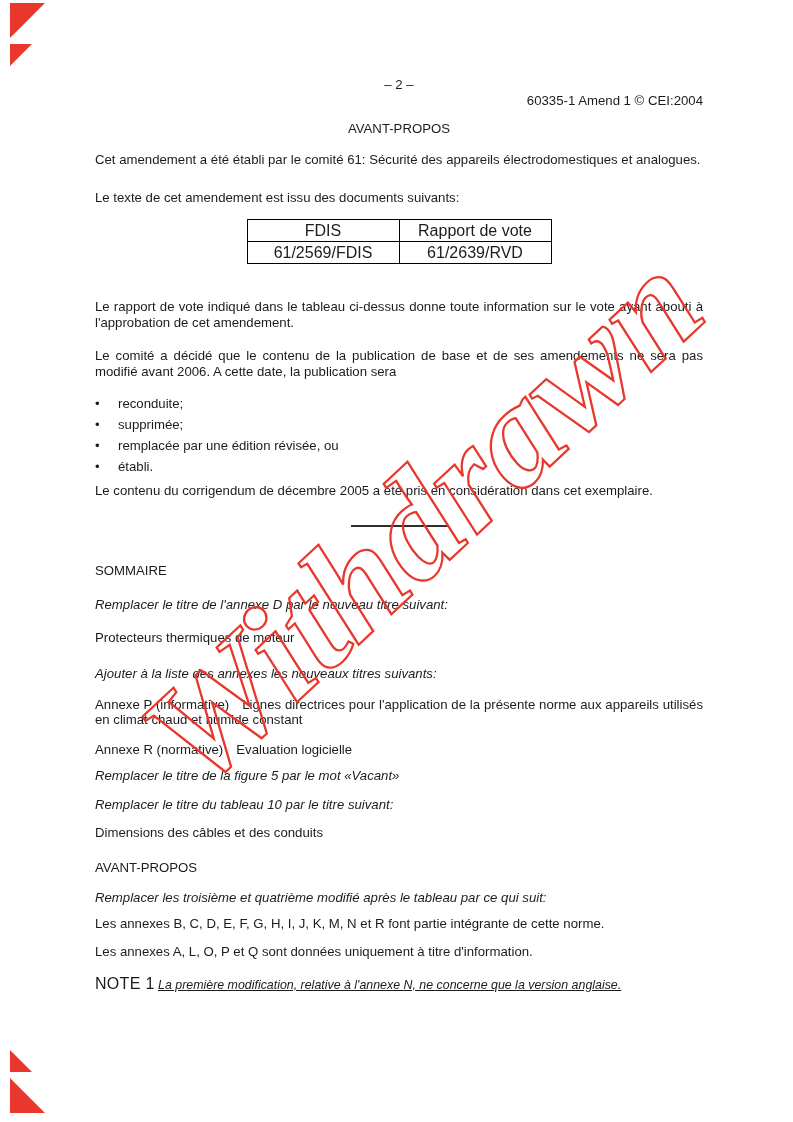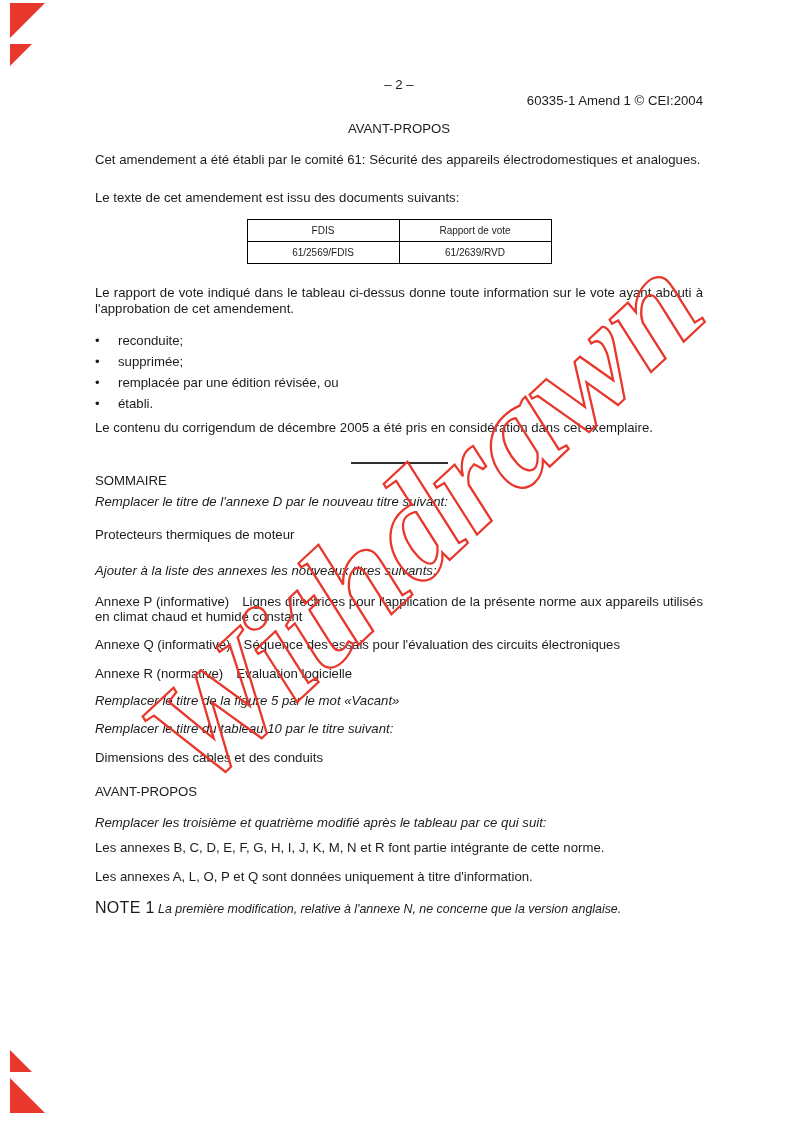--- a/index.html
+++ b/index.html
@@ -11,30 +11,30 @@
   }
   .content { position:absolute; left:95px; top:0; width:608px; }
   .hdr { position:relative; margin-top:77px; text-align:center; }
   .hdr .doc-ref { position:absolute; right:0; top:16px; }
   .title { text-align:center; margin-top:28px; }
   .just { text-align:justify; }
   .it { font-style:italic; }
   table.vote { border-collapse:collapse; margin:14px auto 0; }
   table.vote td {
     border:1px solid #000; width:152px; height:22px;
-    text-align:center; vertical-align:middle; font-size:10px; padding:0 4px;
+    text-align:center; vertical-align:middle; font-size:16px; padding:0 4px;
   }
   .bullets { margin-top:17px; }
   .bullet-row { display:flex; height:21px; }
   .bullet-dot { width:23px; }
   .sep { width:97px; height:2px; background:#2f2f2f; margin:26px auto 0; }
   .gap { display:inline-block; width:13px; }
   .note { margin-top:16px; font-size:12.4px; }
   .note-label { font-size:16px; font-style:normal; letter-spacing:0.3px; }
-  .note-text { font-style:italic; }
+  .note-text { font-style:italic;text-decoration:underline; }
   .corner { position:absolute; left:0; pointer-events:none; }
   .corner.top { top:0; }
   .corner.bottom { bottom:6px; }
   .watermark-layer { position:absolute; left:0; top:0; pointer-events:none; }
 </style>
 </head>
 <body>
 
 <div class="page">
 
@@ -66,22 +66,23 @@
           <td>FDIS</td>
           <td>Rapport de vote</td>
         </tr>
         <tr>
           <td>61/2569/FDIS</td>
           <td>61/2639/RVD</td>
         </tr>
       </tbody>
     </table>
 
-    <p class="just" style="margin-top:21px">Le rapport de vote indiqué dans le tableau ci-dessus donne toute information sur le vote ayant abouti à l'approbation de cet amendement.</p>
+    <p class="just" style="margin-top:35px">Le rapport de vote indiqué dans le tableau ci-dessus donne toute information sur le vote ayant abouti à l'approbation de cet amendement.</p>
 
+    <p class="just" style="margin-top:18px">Le comité a décidé que le contenu de la publication de base et de ses amendements ne sera pas modifié avant 2006. A cette date, la publication sera</p>
 
     <div class="bullets">
       <div class="bullet-row">
         <span class="bullet-dot">•</span>
         <span>reconduite;</span>
       </div>
       <div class="bullet-row">
         <span class="bullet-dot">•</span>
         <span>supprimée;</span>
       </div>
@@ -92,35 +93,32 @@
       <div class="bullet-row">
         <span class="bullet-dot">•</span>
         <span>établi.</span>
       </div>
     </div>
 
     <p class="just" style="margin-top:3px">Le contenu du corrigendum de décembre 2005 a été pris en considération dans cet exemplaire.</p>
 
     <div class="sep"></div>
 
-    <div style="margin-top:9px">SOMMAIRE</div>
+    <div style="margin-top:36px">SOMMAIRE</div>
 
-    <p class="it" style="margin-top:6px">Remplacer le titre de l'annexe D par le nouveau titre suivant:</p>
+    <p class="it" style="margin-top:19px">Remplacer le titre de l'annexe D par le nouveau titre suivant:</p>
 
     <p style="margin-top:17px">Protecteurs thermiques de moteur</p>
 
     <p class="it" style="margin-top:21px">Ajouter à la liste des annexes les nouveaux titres suivants:</p>
 
     <p class="just" style="margin-top:15px">
       <span>Annexe P (informative)</span><span class="gap"></span><span>Lignes directrices pour l'application de la présente norme aux appareils utilisés en climat chaud et humide constant</span>
     </p>
 
-    <p style="margin-top:12px">
-      <span>Annexe Q (informative)</span><span class="gap"></span><span>Séquence des essais pour l'évaluation des circuits électroniques</span>
-    </p>
 
     <p style="margin-top:14px">
       <span>Annexe R (normative)</span><span class="gap"></span><span>Evaluation logicielle</span>
     </p>
 
     <p class="it" style="margin-top:11px">Remplacer le titre de la figure 5 par le mot «Vacant»</p>
 
     <p class="it" style="margin-top:13px">Remplacer le titre du tableau 10 par le titre suivant:</p>
 
     <p style="margin-top:13px">Dimensions des câbles et des conduits</p>

